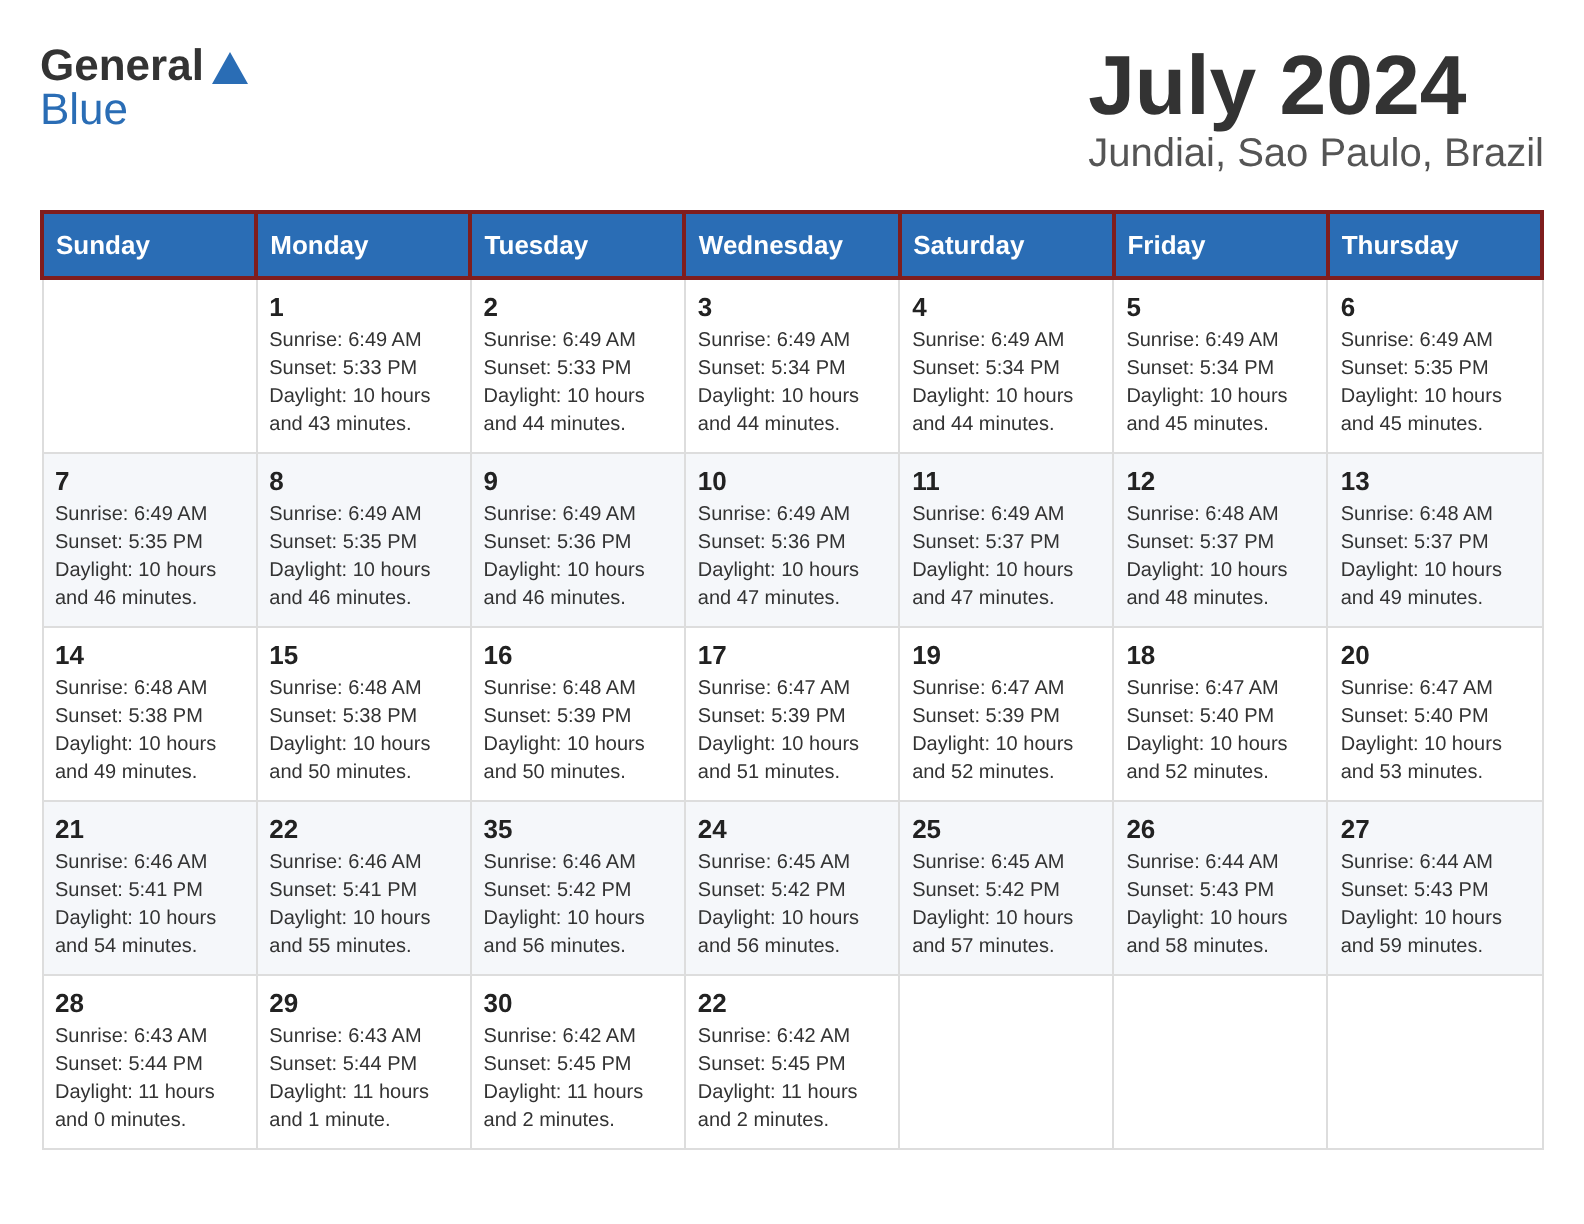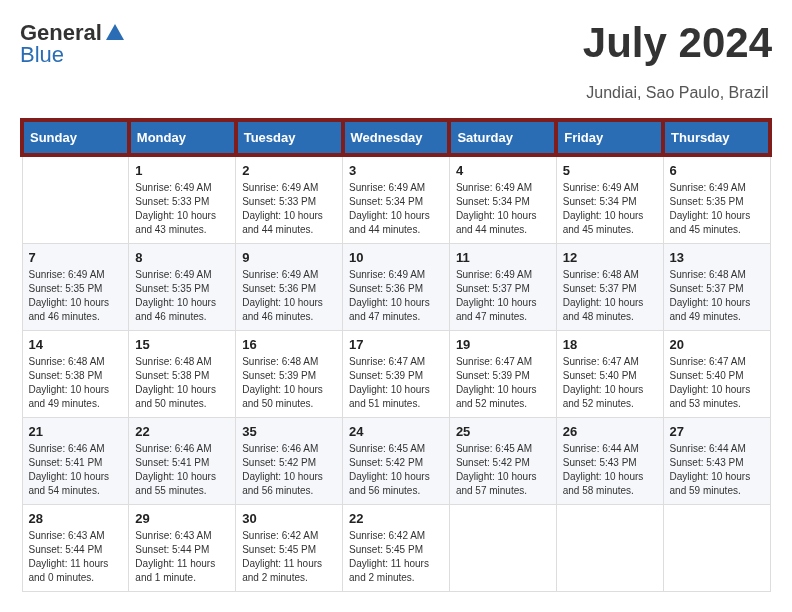--- a/index.html
+++ b/index.html
@@ -16,50 +16,50 @@
       align-items: flex-start;
       margin-bottom: 16px;
     }
     .logo {
       display: flex;
       flex-direction: column;
       align-items: flex-start;
     }
     .logo-top {
       display: flex;
-      align-items: center;
+      align-items: flex-end;
       gap: 2px;
     }
     .title-section {
-      text-align: center;
+      text-align: left;
     }
     .title-month {
       font-size: 42px;
       font-weight: bold;
       color: #333;
       line-height: 1.1;
     }
     .title-location {
-      font-size: 16px;
+      font-size: 20px;
       color: #555;
-      margin-top: 18px;
+      margin-top: 0;
     }
     table {
       width: 100%;
       border-collapse: collapse;
       font-size: 11px;
     }
     thead tr th {
       background-color: #2a6db5;
       color: #fff;
       padding: 8px 6px;
       text-align: left;
       font-size: 13px;
       font-weight: bold;
-      border: 4px solid #7f1d1d;
+      border: 2px solid #7f1d1d;
     }
     tbody tr {
       border-bottom: 1px solid #ddd;
     }
     tbody tr:nth-child(even) {
       background-color: #f5f7fa;
     }
     tbody tr:nth-child(odd) {
       background-color: #fff;
     }

